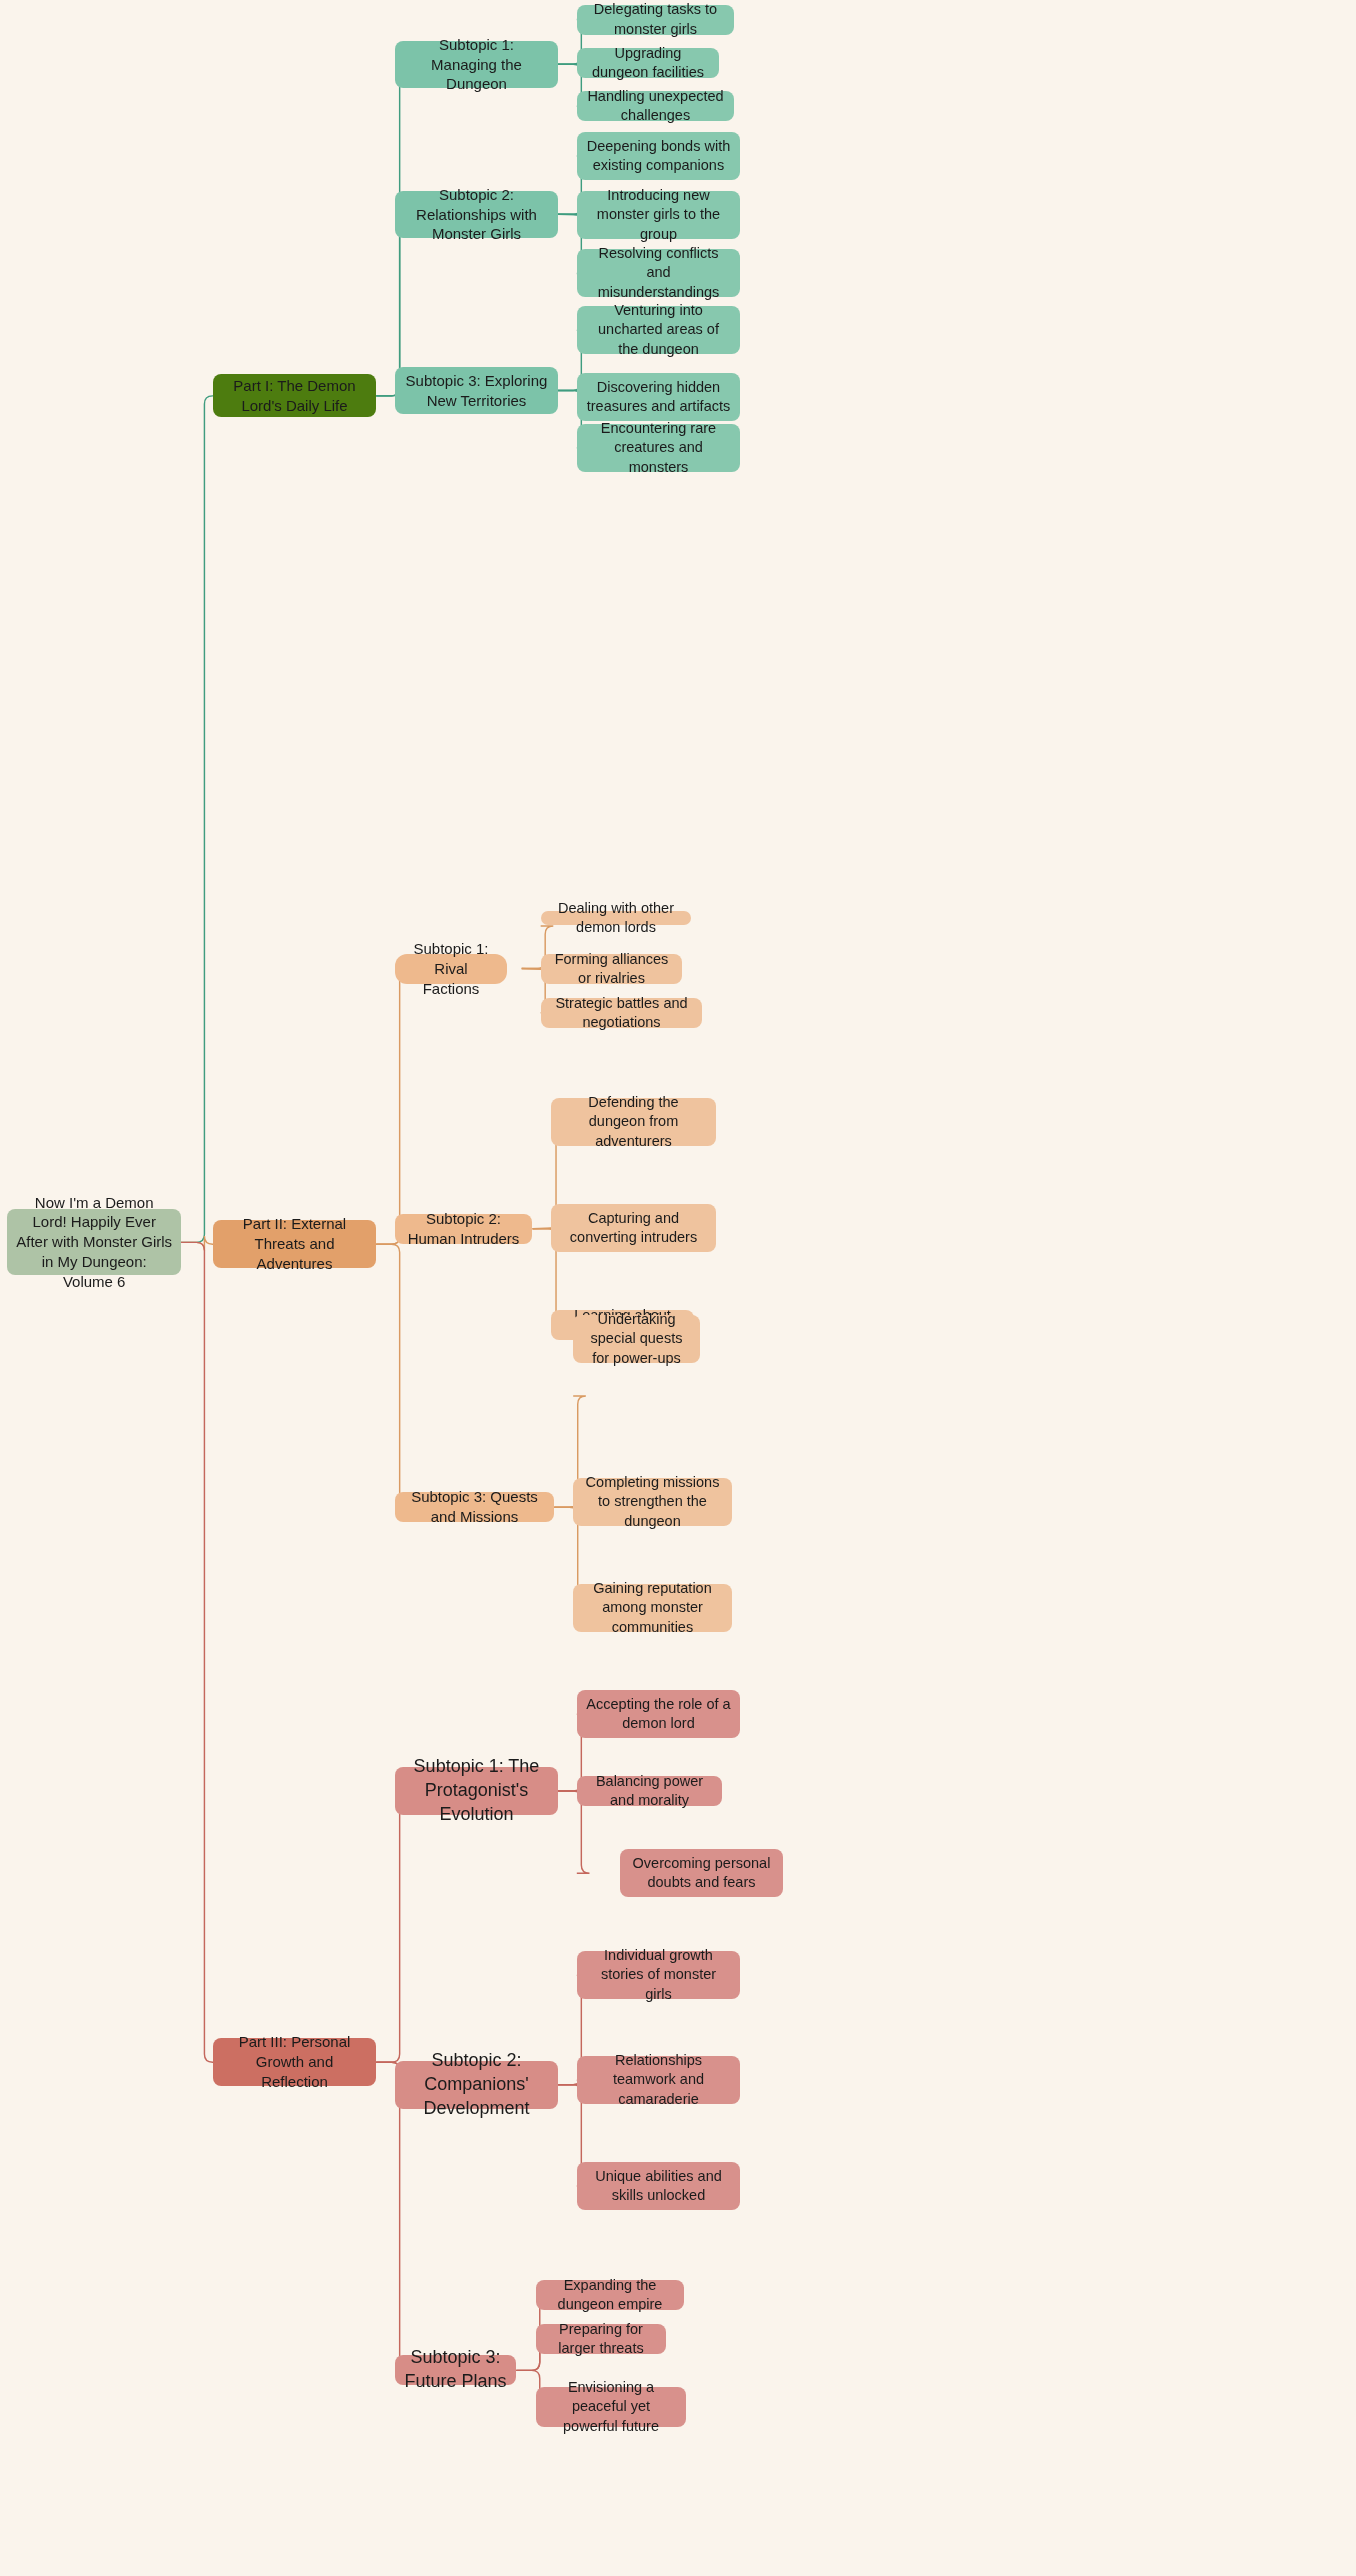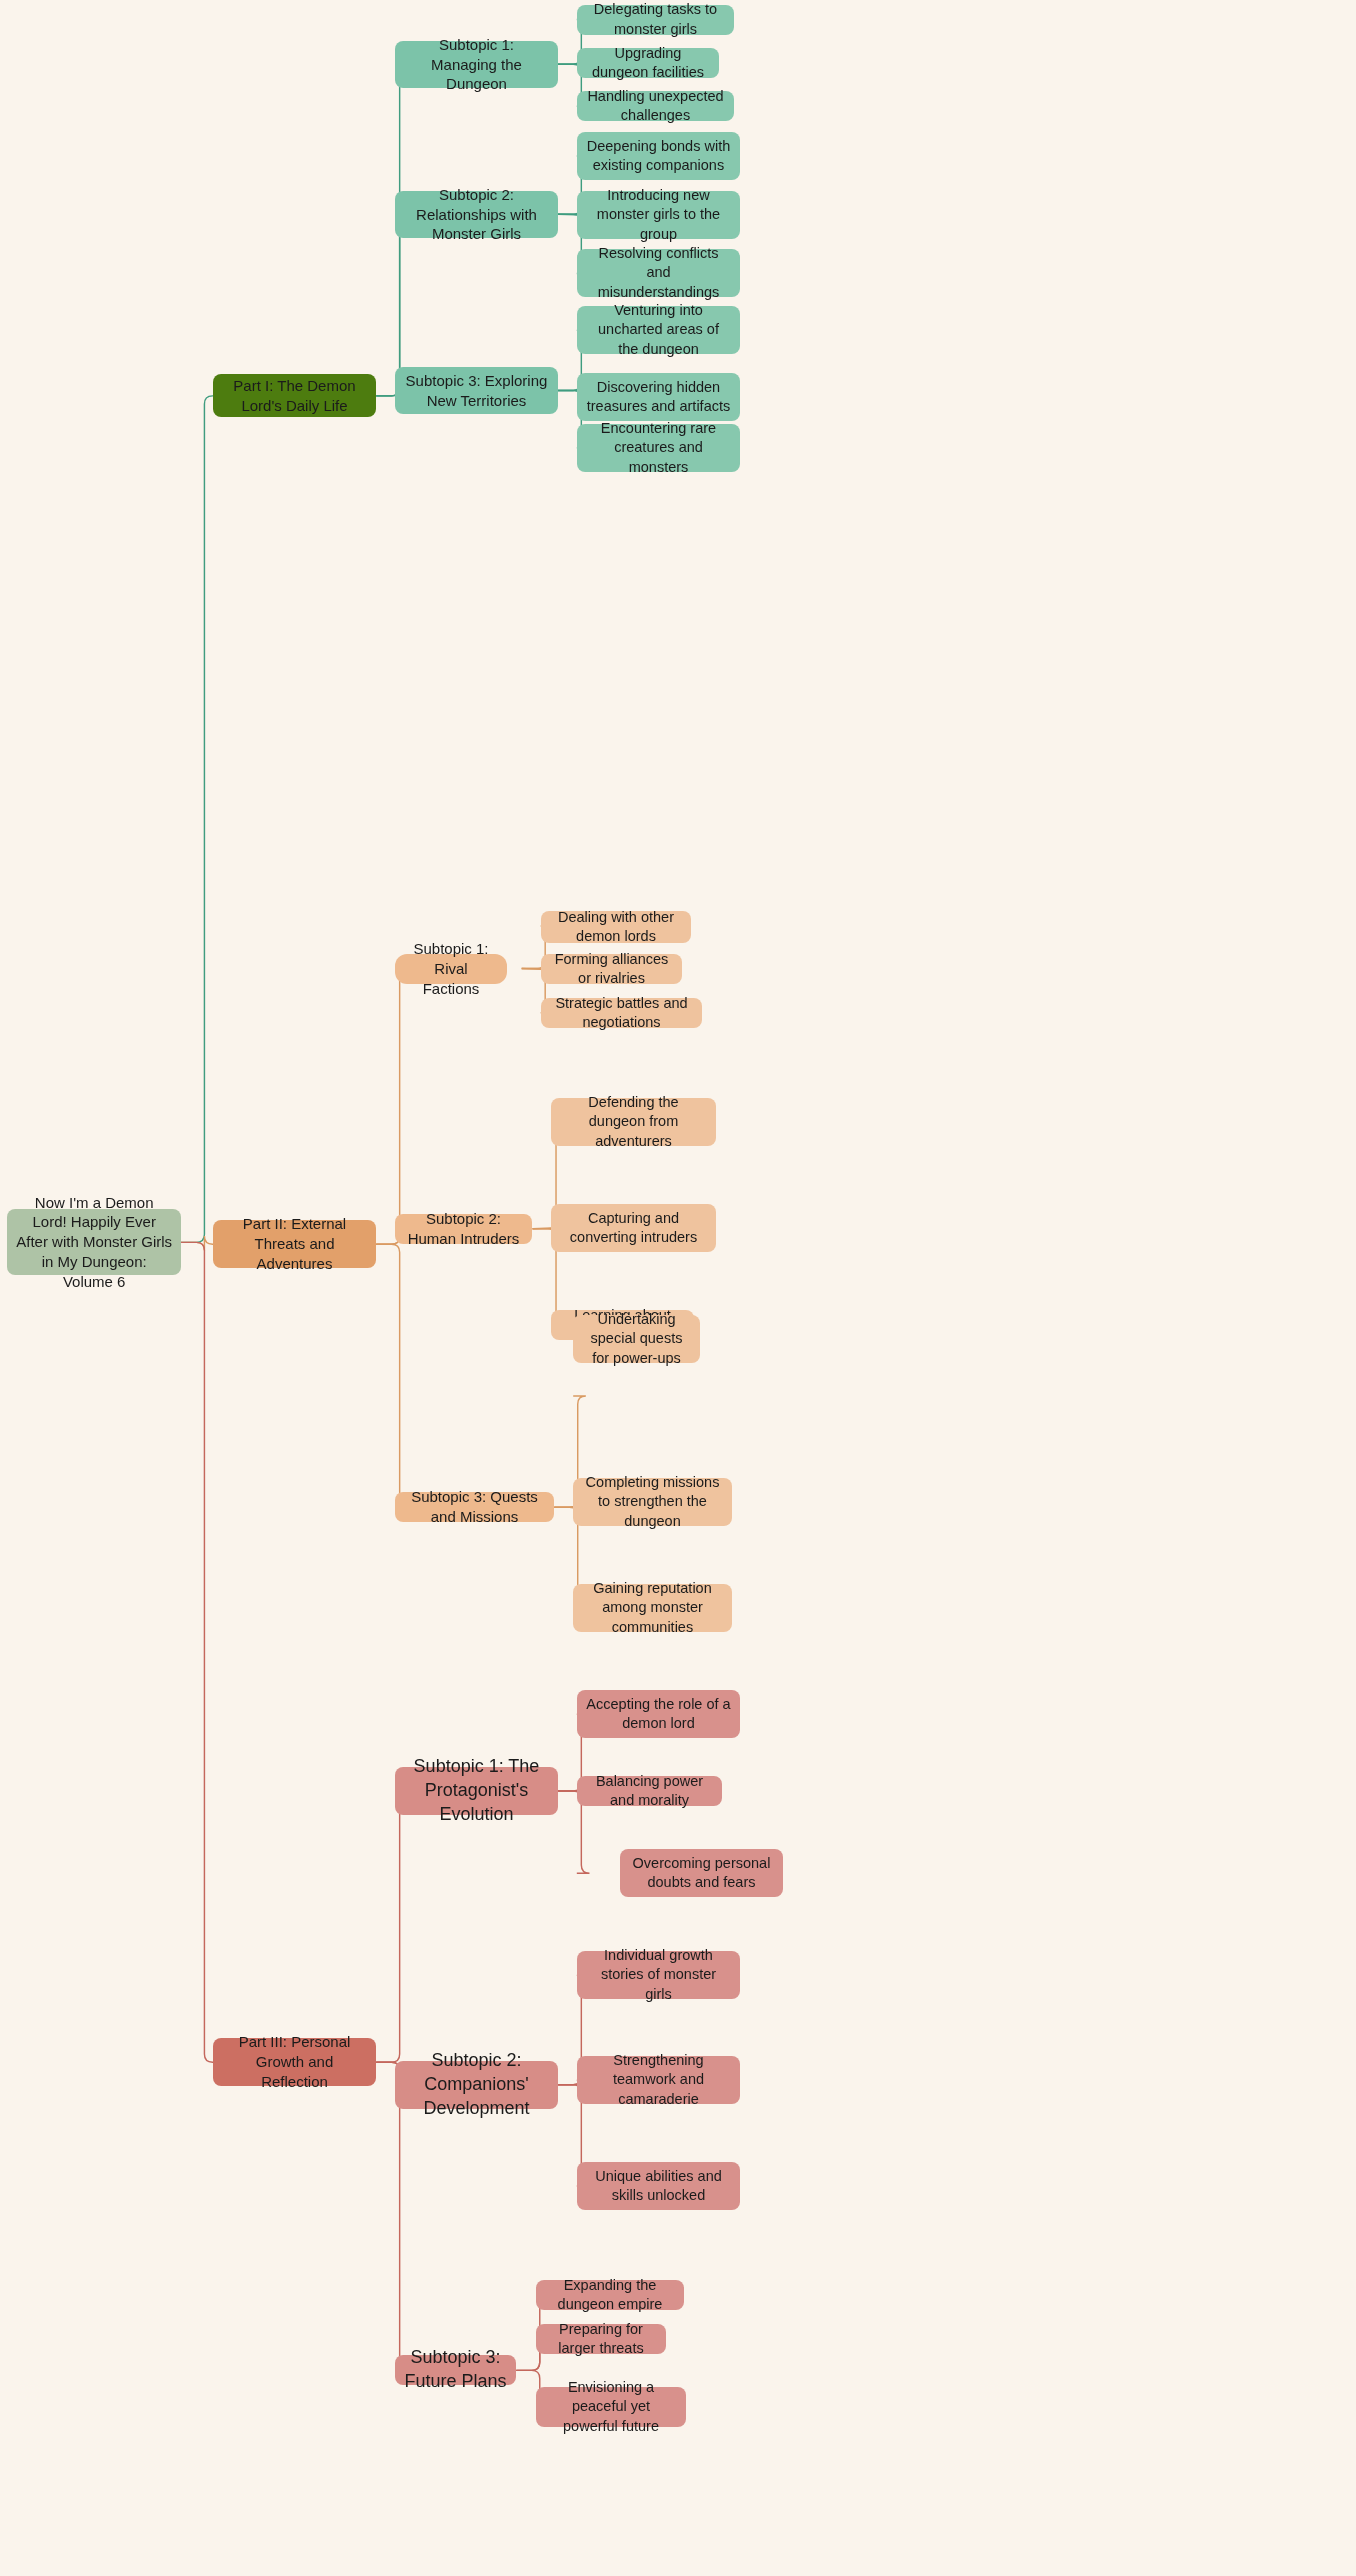--- a/index.html
+++ b/index.html
@@ -107,38 +107,38 @@
     <div class="node sub-green" style="left: 395px; top: 191px; width: 163px; height: 47px;">Subtopic 2: Relationships with Monster Girls</div>
     <div class="node leaf-green" style="left: 577px; top: 132px; width: 163px; height: 48px;">Deepening bonds with existing companions</div>
     <div class="node leaf-green" style="left: 577px; top: 191px; width: 163px; height: 48px;">Introducing new monster girls to the group</div>
     <div class="node leaf-green" style="left: 577px; top: 249px; width: 163px; height: 48px;">Resolving conflicts and misunderstandings</div>
     <div class="node sub-green" style="left: 395px; top: 367px; width: 163px; height: 47px;">Subtopic 3: Exploring New Territories</div>
     <div class="node leaf-green" style="left: 577px; top: 306px; width: 163px; height: 48px;">Venturing into uncharted areas of the dungeon</div>
     <div class="node leaf-green" style="left: 577px; top: 365px; width: 163px; height: 48px; margin-top: 8px;">Discovering hidden treasures and artifacts</div>
     <div class="node leaf-green" style="left: 577px; top: 424px; width: 163px; height: 48px;">Encountering rare creatures and monsters</div>
     <div class="node branch-orange" style="left: 213px; top: 1220px; width: 163px; height: 48px;">Part II: External Threats and Adventures</div>
     <div class="node sub-orange" style="left: 395px; top: 954px; width: 112px; height: 30px; border-radius: 12px;">Subtopic 1: Rival Factions</div>
-    <div class="node leaf-orange" style="left: 541px; top: 911px; width: 150px; height: 32px; border-radius: 8px;">Dealing with other demon lords</div>
+    <div class="node leaf-orange" style="left: 541px; top: 911px; width: 150px; height: 14px; border-radius: 8px;">Dealing with other demon lords</div>
     <div class="node leaf-orange" style="left: 541px; top: 954px; width: 141px; height: 30px;">Forming alliances or rivalries</div>
     <div class="node leaf-orange" style="left: 541px; top: 998px; width: 161px; height: 30px;">Strategic battles and negotiations</div>
     <div class="node sub-orange" style="left: 395px; top: 1214px; width: 137px; height: 30px;">Subtopic 2: Human Intruders</div>
     <div class="node leaf-orange" style="left: 551px; top: 1098px; width: 165px; height: 48px;">Defending the dungeon from adventurers</div>
     <div class="node leaf-orange" style="left: 551px; top: 1204px; width: 165px; height: 48px;">Capturing and converting intruders</div>
     <div class="node leaf-orange" style="left: 551px; top: 1310px; width: 143px; height: 30px;">Learning about human society</div>
     <div class="node sub-orange" style="left: 395px; top: 1492px; width: 159px; height: 30px;">Subtopic 3: Quests and Missions</div>
     <div class="node leaf-orange" style="left: 573px; top: 1307px; width: 127px; height: 48px; margin-top: 8px;">Undertaking special quests for power-ups</div>
     <div class="node leaf-orange" style="left: 573px; top: 1478px; width: 159px; height: 48px;">Completing missions to strengthen the dungeon</div>
     <div class="node leaf-orange" style="left: 573px; top: 1584px; width: 159px; height: 48px;">Gaining reputation among monster communities</div>
     <div class="node branch-red" style="left: 213px; top: 2038px; width: 163px; height: 48px;">Part III: Personal Growth and Reflection</div>
     <div class="node sub-red" style="left: 395px; top: 1767px; width: 163px; height: 48px;">Subtopic 1: The Protagonist's Evolution</div>
     <div class="node leaf-red" style="left: 577px; top: 1690px; width: 163px; height: 48px;">Accepting the role of a demon lord</div>
     <div class="node leaf-red" style="left: 577px; top: 1776px; width: 145px; height: 30px;">Balancing power and morality</div>
     <div class="node leaf-red" style="left: 577px; top: 1849px; width: 163px; height: 48px; margin-left: 43px;">Overcoming personal doubts and fears</div>
     <div class="node sub-red" style="left: 395px; top: 2061px; width: 163px; height: 48px;">Subtopic 2: Companions' Development</div>
     <div class="node leaf-red" style="left: 577px; top: 1951px; width: 163px; height: 48px;">Individual growth stories of monster girls</div>
-    <div class="node leaf-red" style="left: 577px; top: 2056px; width: 163px; height: 48px;">Strengthening teamwork and camaraderie</div>
+    <div class="node leaf-red" style="left: 577px; top: 2056px; width: 163px; height: 48px;">Relationships teamwork and camaraderie</div>
     <div class="node leaf-red" style="left: 577px; top: 2162px; width: 163px; height: 48px;">Unique abilities and skills unlocked</div>
     <div class="node sub-red" style="left: 395px; top: 2355px; width: 121px; height: 30px;">Subtopic 3: Future Plans</div>
     <div class="node leaf-red" style="left: 536px; top: 2280px; width: 148px; height: 30px;">Expanding the dungeon empire</div>
     <div class="node leaf-red" style="left: 536px; top: 2324px; width: 130px; height: 30px;">Preparing for larger threats</div>
     <div class="node leaf-red" style="left: 536px; top: 2387px; width: 150px; height: 40px;">Envisioning a peaceful yet powerful future</div>
   </div>
 
 
 </body></html>

